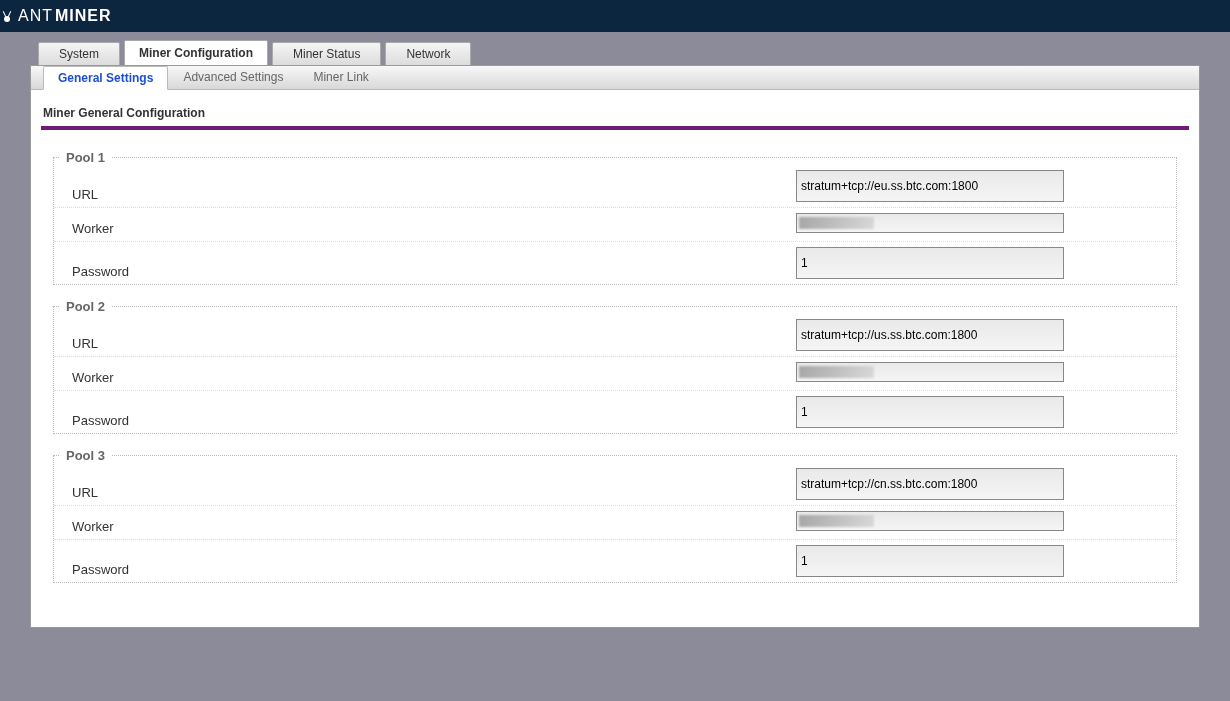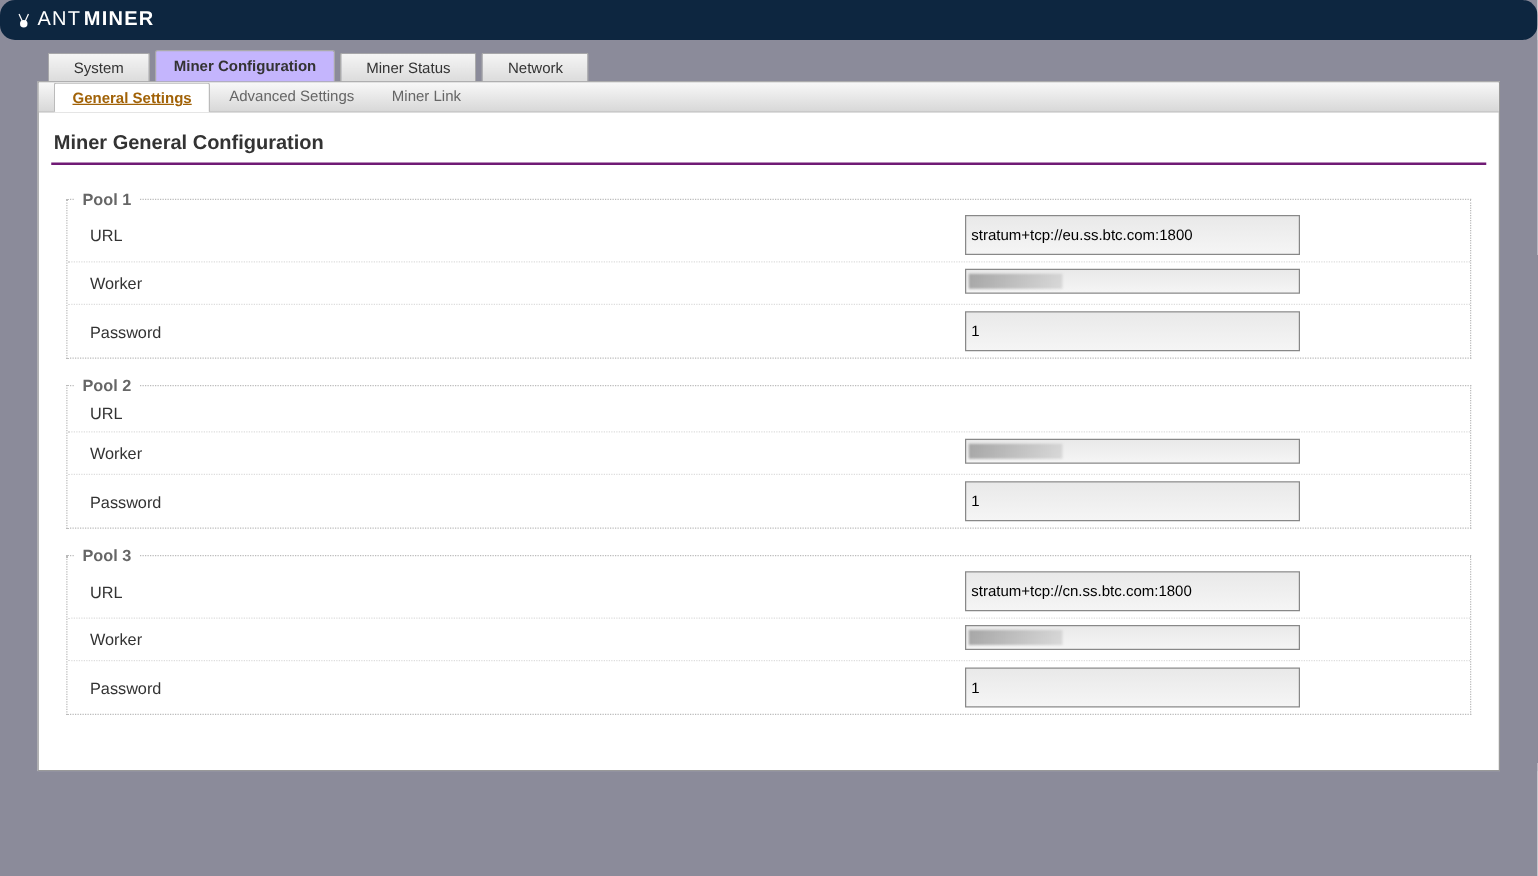--- a/index.html
+++ b/index.html
@@ -5,24 +5,23 @@
   * { box-sizing: border-box; margin: 0; padding: 0; }
   body {
     font-family: Verdana, Arial, sans-serif;
     font-size: 12px;
     background: #8b8b9a;
     color: #333;
   }
   .header {
     background: #0d2640;
     height: 32px;
-    padding: 4px 12px;
+    padding: 4px 0;
     display: flex;
     align-items: center;
-    border-radius: 12px;
   }
   .logo {
     color: #fff;
     font-size: 16px;
     letter-spacing: 1px;
     font-weight: 300;
     display: flex;
     align-items: center;
     gap: 2px;
   }
@@ -65,21 +64,21 @@
     background: linear-gradient(to bottom, #f5f5f5, #dcdcdc);
     border: 1px solid #aaa;
     border-bottom: none;
     padding: 4px 20px;
     font-size: 12px;
     color: #333;
     cursor: pointer;
     border-radius: 2px 2px 0 0;
   }
   .tabs-primary .tab.active {
-    background: #c4b5fd;
+    background: #ffffff;
     font-weight: bold;
     padding: 5px 14px;
   }
 
   .content-wrap {
     background: #fff;
     margin: 0 30px;
     border: 1px solid #999;
   }
 
@@ -93,59 +92,59 @@
   }
   .tabs-secondary .tab {
     padding: 4px 14px;
     font-size: 12px;
     color: #666;
     cursor: pointer;
     border: 1px solid transparent;
   }
   .tabs-secondary .tab.active {
     background: #fff;
-    color: #a16207;
+    color: #1d4ed8;
     font-weight: bold;
     border: 1px solid #bbb;
     border-bottom: 1px solid #fff;
     border-radius: 2px 2px 0 0;
     margin-bottom: -1px;
-    text-decoration: underline;
   }
 
   .content {
     padding: 16px 10px 30px 10px;
   }
   h1.page-title {
     font-family: "Trebuchet MS", Verdana, sans-serif;
-    font-size: 16px;
+    font-size: 12px;
     font-weight: bold;
     padding: 0 0 6px 2px;
-    border-bottom: 2px solid #701a75;
+    border-bottom: 4px solid #701a75;
     margin-bottom: 20px;
   }
 
   fieldset {
     border: 1px dotted #bbb;
     margin: 0 12px 14px 12px;
     padding: 0;
   }
   fieldset legend {
     font-weight: bold;
     color: #666;
     font-size: 13px;
     padding: 0 6px;
     margin-left: 6px;
   }
   .row {
     display: flex;
-    align-items: center;
+    align-items: flex-end;
     padding: 5px 0 5px 18px;
     border-bottom: 1px dotted #ddd;
     min-height: 30px;
+    gap: 24px;
   }
   .row:last-child { border-bottom: none; }
   .row .label {
     width: 700px;
     color: #333;
     font-size: 13px;
   }
   .row .control {
     flex: 0 0 auto;
   }
@@ -248,20 +247,21 @@
         <div class="row">
           <div class="label">Password</div>
           <div class="control"><input type="text" value="1" style=""></div>
         </div>
       </fieldset>
 
       <fieldset>
         <legend>Pool 2</legend>
         <div class="row">
           <div class="label">URL</div>
+          <div class="control"><input type="text" value="stratum+tcp://us.ss.btc.com:1800" style=""></div>
         </div>
         <div class="row">
           <div class="label">Worker</div>
           <div class="control"><span class="worker-redacted"></span></div>
         </div>
         <div class="row">
           <div class="label">Password</div>
           <div class="control"><input type="text" value="1" style=""></div>
         </div>
       </fieldset>

